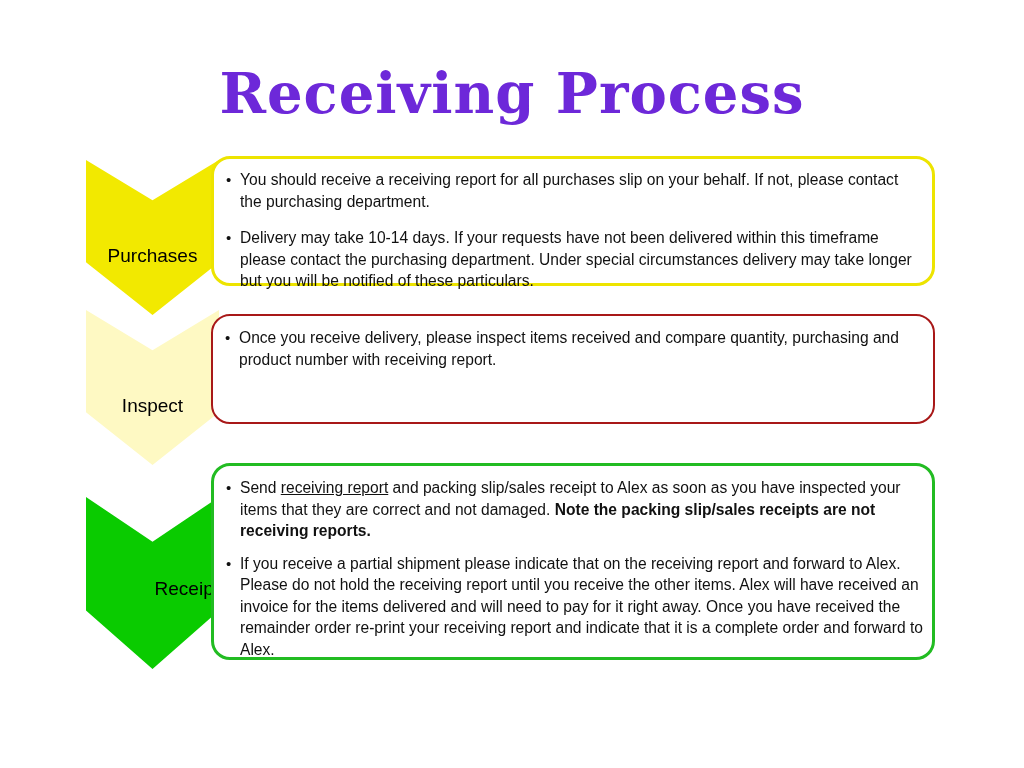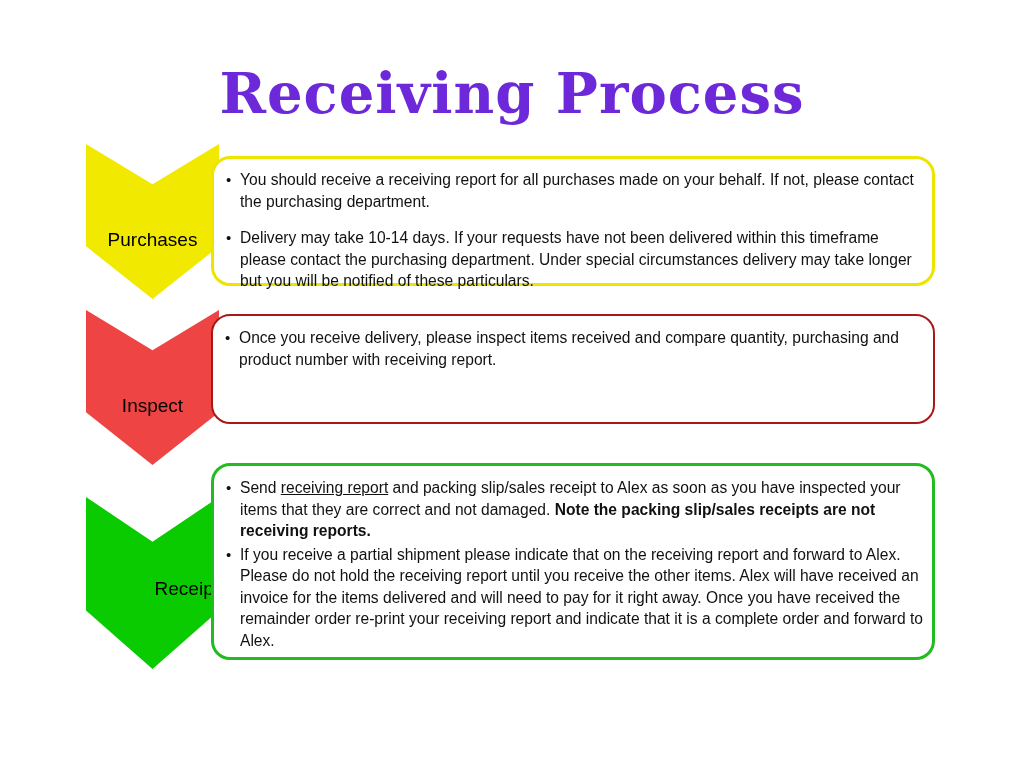--- a/index.html
+++ b/index.html
@@ -47,21 +47,21 @@
     text-align: center;
     font-family: "Liberation Sans", sans-serif;
     font-size: 19px;
     line-height: 22px;
     color: #000000;
     white-space: nowrap;
   }
 
   .chev-purchases {
     left: 86px;
-    top: 144px;
+    top: 160px;
     height: 155px;
     background: #F2E900;
   }
   .chev-purchases .chevron-label { top: 85px; }
 
   .chev-inspect {
     left: 86px;
     top: 310px;
     height: 155px;
     background: #CC0000;
@@ -127,39 +127,39 @@
     padding: 11px 14px 8px 12px;
   }
   .box-receipt {
     top: 463px;
     height: 197px;
     border: 3px solid #22BC22;
     padding: 11px 2px 8px 12px;
   }
   .box-purchases .callout-list li + li { margin-top: 15px; }
   .box-inspect .callout-list li + li { margin-top: 3px; }
-  .box-receipt .callout-list li + li { margin-top: 2px; }
+  .box-receipt .callout-list li + li { margin-top: 11px; }
 </style>
 </head>
 <body style="background: rgb(255, 255, 255);">
 
 <div class="slide-title">Receiving Process</div>
 
 <div class="chevron chev-purchases" style="background: rgb(242, 233, 0);">
   <div class="chevron-label">Purchases</div>
 </div>
 
 <div class="callout box-purchases" style="border-color: rgb(237, 228, 0);">
   <ul class="callout-list">
-    <li>You should receive a receiving report for all purchases made on your behalf.  If not, please contact the purchasing department.</li>
+    <li>You should receive a receiving report for all purchases slip on your behalf.  If not, please contact the purchasing department.</li>
     <li>Delivery may take 10-14 days.  If your requests have not been delivered within this timeframe please contact the purchasing department.  Under special circumstances delivery may take longer but you will be notified of these particulars.</li>
   </ul>
 </div>
 
-<div class="chevron chev-inspect" style="background: #ef4444;">
+<div class="chevron chev-inspect" style="background: #fef9c3;">
   <div class="chevron-label">Inspect</div>
 </div>
 
 <div class="callout box-inspect" style="border-color: rgb(168, 24, 24);">
   <ul class="callout-list">
     <li>Once you receive delivery, please inspect items received and compare quantity, purchasing and product number with receiving report.</li>
   </ul>
 </div>
 
 <div class="chevron chev-receipt" style="background: rgb(10, 203, 0);">

